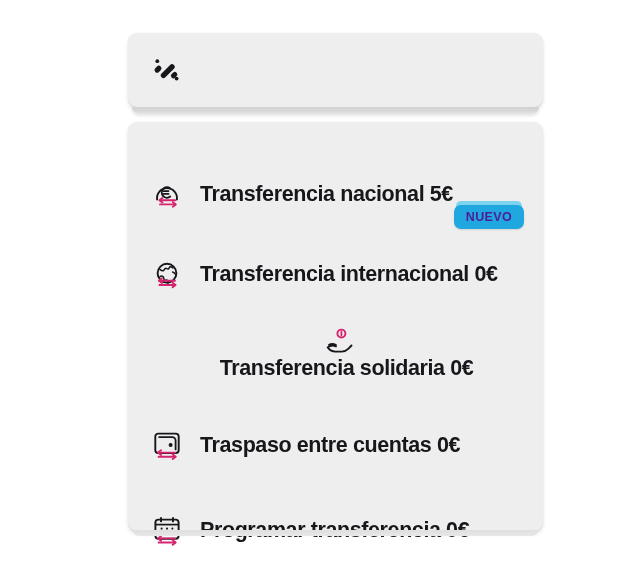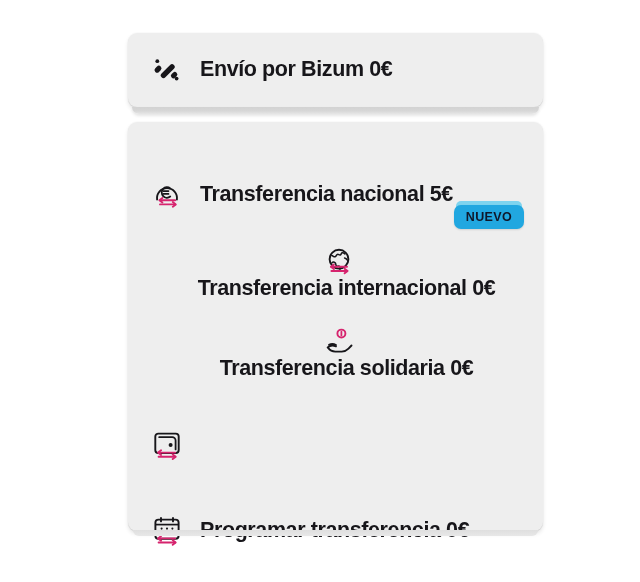--- a/index.html
+++ b/index.html
@@ -126,21 +126,21 @@
     width: 70px;
     height: 24px;
     background: #21a7e0;
     border-radius: 7px;
     display: flex;
     align-items: center;
     justify-content: center;
     box-shadow: 0 1px 2px rgba(0,0,0,0.12);
   }
   #badge-nuevo .badge-text {
-    color: #0f172a;
+    color: #4c1d95;
     font-size: 12.5px;
     font-weight: 700;
     letter-spacing: 0.4px;
     line-height: 1;
   }
 </style>
 </head>
 <body>
 
 <div id="transfer-panel">
@@ -151,41 +151,40 @@
         <svg viewBox="0 0 34 34" xmlns="http://www.w3.org/2000/svg">
           <g fill="#17161a">
             <circle cx="7.3" cy="8.2" r="1.9"></circle>
             <circle cx="26.6" cy="25.6" r="1.9"></circle>
             <rect x="4.2" y="13.6" width="7.6" height="5.2" rx="2.6" transform="rotate(-45 8 16.2)"></rect>
             <rect x="9.0" y="15.5" width="17.5" height="5.4" rx="2.7" transform="rotate(-45 17.7 18.2)"></rect>
             <rect x="20.6" y="19.6" width="7.0" height="5.0" rx="2.5" transform="rotate(-45 24.1 22.1)"></rect>
           </g>
         </svg>
       </span>
-      <span class="row-label">Envío por Bizum 0€</span>
     </div>
   </div>
 
   <div class="card" id="card-list">
 
     <div class="row" style="top:36px;">
       <span class="row-icon">
         <svg viewBox="0 0 34 34" xmlns="http://www.w3.org/2000/svg">
           <path d="M7.1 21.5a10 10 0 1 1 19.8 0" fill="none" stroke="#17161a" stroke-width="1.9" stroke-linecap="round"></path>
           <path d="M20.2 10.4a5.2 5.2 0 1 0 0 8.2" fill="none" stroke="#17161a" stroke-width="1.9" stroke-linecap="round"></path>
           <path d="M13.4 13.1h5.1M13.4 15.9h5.1" stroke="#17161a" stroke-width="1.7" stroke-linecap="round"></path>
           <path d="M10.0 22.2h15.2M10.0 26.4h15.2" stroke="#d6246e" stroke-width="1.9" stroke-linecap="round"></path>
           <path d="M12.4 19.9 9.4 22.2l3.0 2.3" fill="none" stroke="#d6246e" stroke-width="1.9" stroke-linecap="round" stroke-linejoin="round"></path>
           <path d="M22.8 24.1l3.0 2.3-3.0 2.3" fill="none" stroke="#d6246e" stroke-width="1.9" stroke-linecap="round" stroke-linejoin="round"></path>
         </svg>
       </span>
       <span class="row-label">Transferencia nacional 5€</span>
     </div>
 
-    <div class="row" style="top:122px;flex-direction:column;">
+    <div class="row" style="top:116px;">
       <span class="row-icon">
         <svg viewBox="0 0 34 34" xmlns="http://www.w3.org/2000/svg">
           <circle cx="17" cy="15.2" r="9.4" fill="none" stroke="#17161a" stroke-width="1.9"></circle>
           <path d="M9.8 11.5c1.5.4 2.1 1.6 3.3 1.3 1.3-.3 1.0-2.1 2.3-2.4 1.2-.3 1.7 1.0 2.9.6 1.1-.4.7-1.9 1.9-2.3 1.0-.3 2.0.5 2.7 1.2" fill="none" stroke="#17161a" stroke-width="1.5" stroke-linecap="round"></path>
           <path d="M10.1 18.6c1.0-.9 2.3-.4 3.1.3.9.8.3 2.3 1.3 3.0 1.0.7 2.4-.3 3.2.6.7.8-.1 2.0.3 2.9" fill="none" stroke="#17161a" stroke-width="1.5" stroke-linecap="round"></path>
           <path d="M22.6 14.0c1.1.3 2.3 1.1 2.8 2.2" fill="none" stroke="#17161a" stroke-width="1.5" stroke-linecap="round"></path>
           <path d="M9.4 22.8h15.6M9.4 27.0h15.6" stroke="#d6246e" stroke-width="1.9" stroke-linecap="round"></path>
           <path d="M11.9 20.5 8.9 22.8l3.0 2.3" fill="none" stroke="#d6246e" stroke-width="1.9" stroke-linecap="round" stroke-linejoin="round"></path>
           <path d="M22.6 24.7l3.0 2.3-3.0 2.3" fill="none" stroke="#d6246e" stroke-width="1.9" stroke-linecap="round" stroke-linejoin="round"></path>
         </svg>
@@ -210,20 +209,21 @@
       <span class="row-icon">
         <svg viewBox="0 0 34 34" xmlns="http://www.w3.org/2000/svg">
           <rect x="5.3" y="4.6" width="23.4" height="19.4" rx="3.0" fill="none" stroke="#17161a" stroke-width="1.9"></rect>
           <path d="M9.2 8.2h13.0a3.4 3.4 0 0 1 3.4 3.4v8.8" fill="none" stroke="#17161a" stroke-width="1.8" stroke-linecap="round"></path>
           <circle cx="20.6" cy="16.0" r="2.0" fill="#17161a"></circle>
           <path d="M8.6 23.6h16.6M8.6 27.8h16.6" stroke="#d6246e" stroke-width="1.9" stroke-linecap="round"></path>
           <path d="M11.1 21.3 8.1 23.6l3.0 2.3" fill="none" stroke="#d6246e" stroke-width="1.9" stroke-linecap="round" stroke-linejoin="round"></path>
           <path d="M22.7 25.5l3.0 2.3-3.0 2.3" fill="none" stroke="#d6246e" stroke-width="1.9" stroke-linecap="round" stroke-linejoin="round"></path>
         </svg>
       </span>
+      <span class="row-label">Traspaso entre cuentas 0€</span>
     </div>
 
     <div class="row" style="top:372px;">
       <span class="row-icon">
         <svg viewBox="0 0 34 34" xmlns="http://www.w3.org/2000/svg">
           <rect x="5.4" y="5.6" width="23.2" height="19.2" rx="3.0" fill="none" stroke="#17161a" stroke-width="1.9"></rect>
           <path d="M5.4 10.6h23.2" stroke="#17161a" stroke-width="1.7"></path>
           <path d="M11.0 4.0v3.4M23.0 4.0v3.4" stroke="#17161a" stroke-width="1.9" stroke-linecap="round"></path>
           <g fill="#17161a">
             <circle cx="11.6" cy="14.6" r="1.05"></circle>

